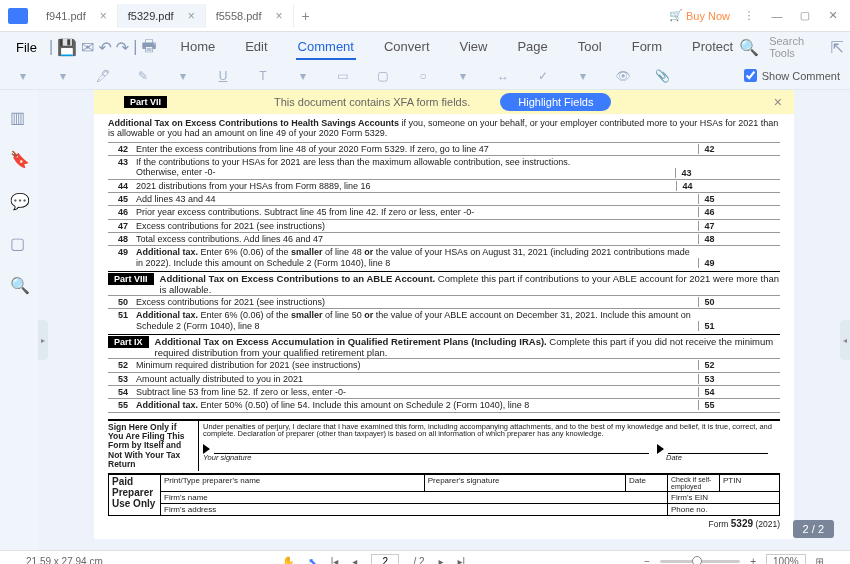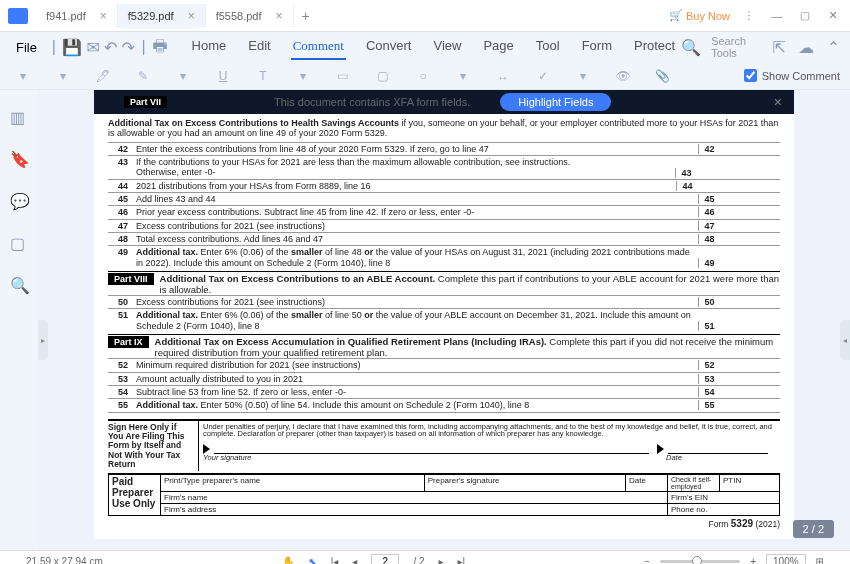--- a/index.html
+++ b/index.html
@@ -13,39 +13,39 @@
 .tab-close { margin-left: 14px; color: #999; font-size: 12px; cursor: pointer; }
 .tab-add { padding: 0 8px; color: #888; font-size: 14px; }
 .titlebar-right { margin-left: auto; display: flex; align-items: center; gap: 10px; padding-right: 8px; }
 .buy-now { color: #ff8c42; font-size: 11px; display: flex; align-items: center; gap: 3px; }
 .win-btn { width: 18px; height: 18px; display: flex; align-items: center; justify-content: center; color: #888; font-size: 11px; }
 
 
 .menubar { height: 30px; background: #f0f4fb; display: flex; align-items: center; padding: 0 8px; gap: 4px; }
 .file-menu { font-size: 13px; color: #000000; padding: 0 8px; }
 .menu-icon { width: 22px; height: 22px; display: flex; align-items: center; justify-content: center; color: #8a9bb8; }
-.menu-tabs { display: flex; gap: 18px; margin-left: 18px; justify-content: flex-end; }
+.menu-tabs { display: flex; gap: 26px; margin-left: 18px; justify-content: flex-end; }
 .menu-tab { font-size: 13px; color: #555; padding: 4px 2px; }
-.menu-tab.active { color: #2266dd; border-bottom: 2px solid #2266dd; font-weight: 500; font-family: Liberation Serif, serif; }
+.menu-tab.active { color: #2266dd; border-bottom: 2px solid #2266dd; font-weight: 500; }
 .menubar-right { margin-left: auto; display: flex; align-items: center; gap: 10px; }
 .search-tools { font-size: 11px; color: #999; }
 
 
 .toolbar { height: 28px; background: #f0f4fb; display: flex; align-items: center; padding: 0 10px; gap: 14px; border-bottom: 1px solid #e0e8f0; }
 .tool-btn { width: 26px; height: 20px; display: flex; align-items: center; justify-content: center; color: #a0b0c8; font-size: 12px; }
 .show-comment { margin-left: auto; display: flex; align-items: center; gap: 5px; font-size: 11px; color: #555; }
 .show-comment input { accent-color: #3c7cfc; }
 
 
 .main { display: flex; height: 460px; }
 .sidebar-left { width: 38px; background: #f0f4fb; display: flex; flex-direction: column; align-items: center; padding-top: 18px; gap: 24px; }
 .sidebar-icon { width: 18px; height: 18px; color: #8a9bb8; }
 
 .doc-area { flex: 1; background: #eef3fb; position: relative; overflow: hidden; }
-.xfa-banner { height: 24px; background: #0f172a; display: flex; align-items: center; font-size: 11px; color: #666; position: relative; padding-left: 130px; }
+.xfa-banner { height: 24px; background: #fef9c3; display: flex; align-items: center; font-size: 11px; color: #666; position: relative; padding-left: 130px; }
 .xfa-text { margin-left: 50px; }
 .highlight-btn { background: #3c7cfc; color: #fff; border-radius: 12px; padding: 3px 18px; font-size: 11px; margin-left: 30px; }
 .xfa-close { position: absolute; right: 12px; color: #888; font-size: 14px; }
 
 .page { background: #fff; margin: 0 auto; width: 700px; min-height: 440px; padding: 0 14px 10px; font-size: 9px; color: #222; position: relative; }
 
 .part-label { background: #000; color: #fff; font-weight: bold; padding: 1px 6px; font-size: 9px; display: inline-block; }
 .section-head { display: flex; align-items: flex-start; margin-top: 2px; }
 .section-title { font-weight: bold; margin-left: 6px; flex: 1; font-size: 9.5px; }
 .section-title .normal { font-weight: normal; }

